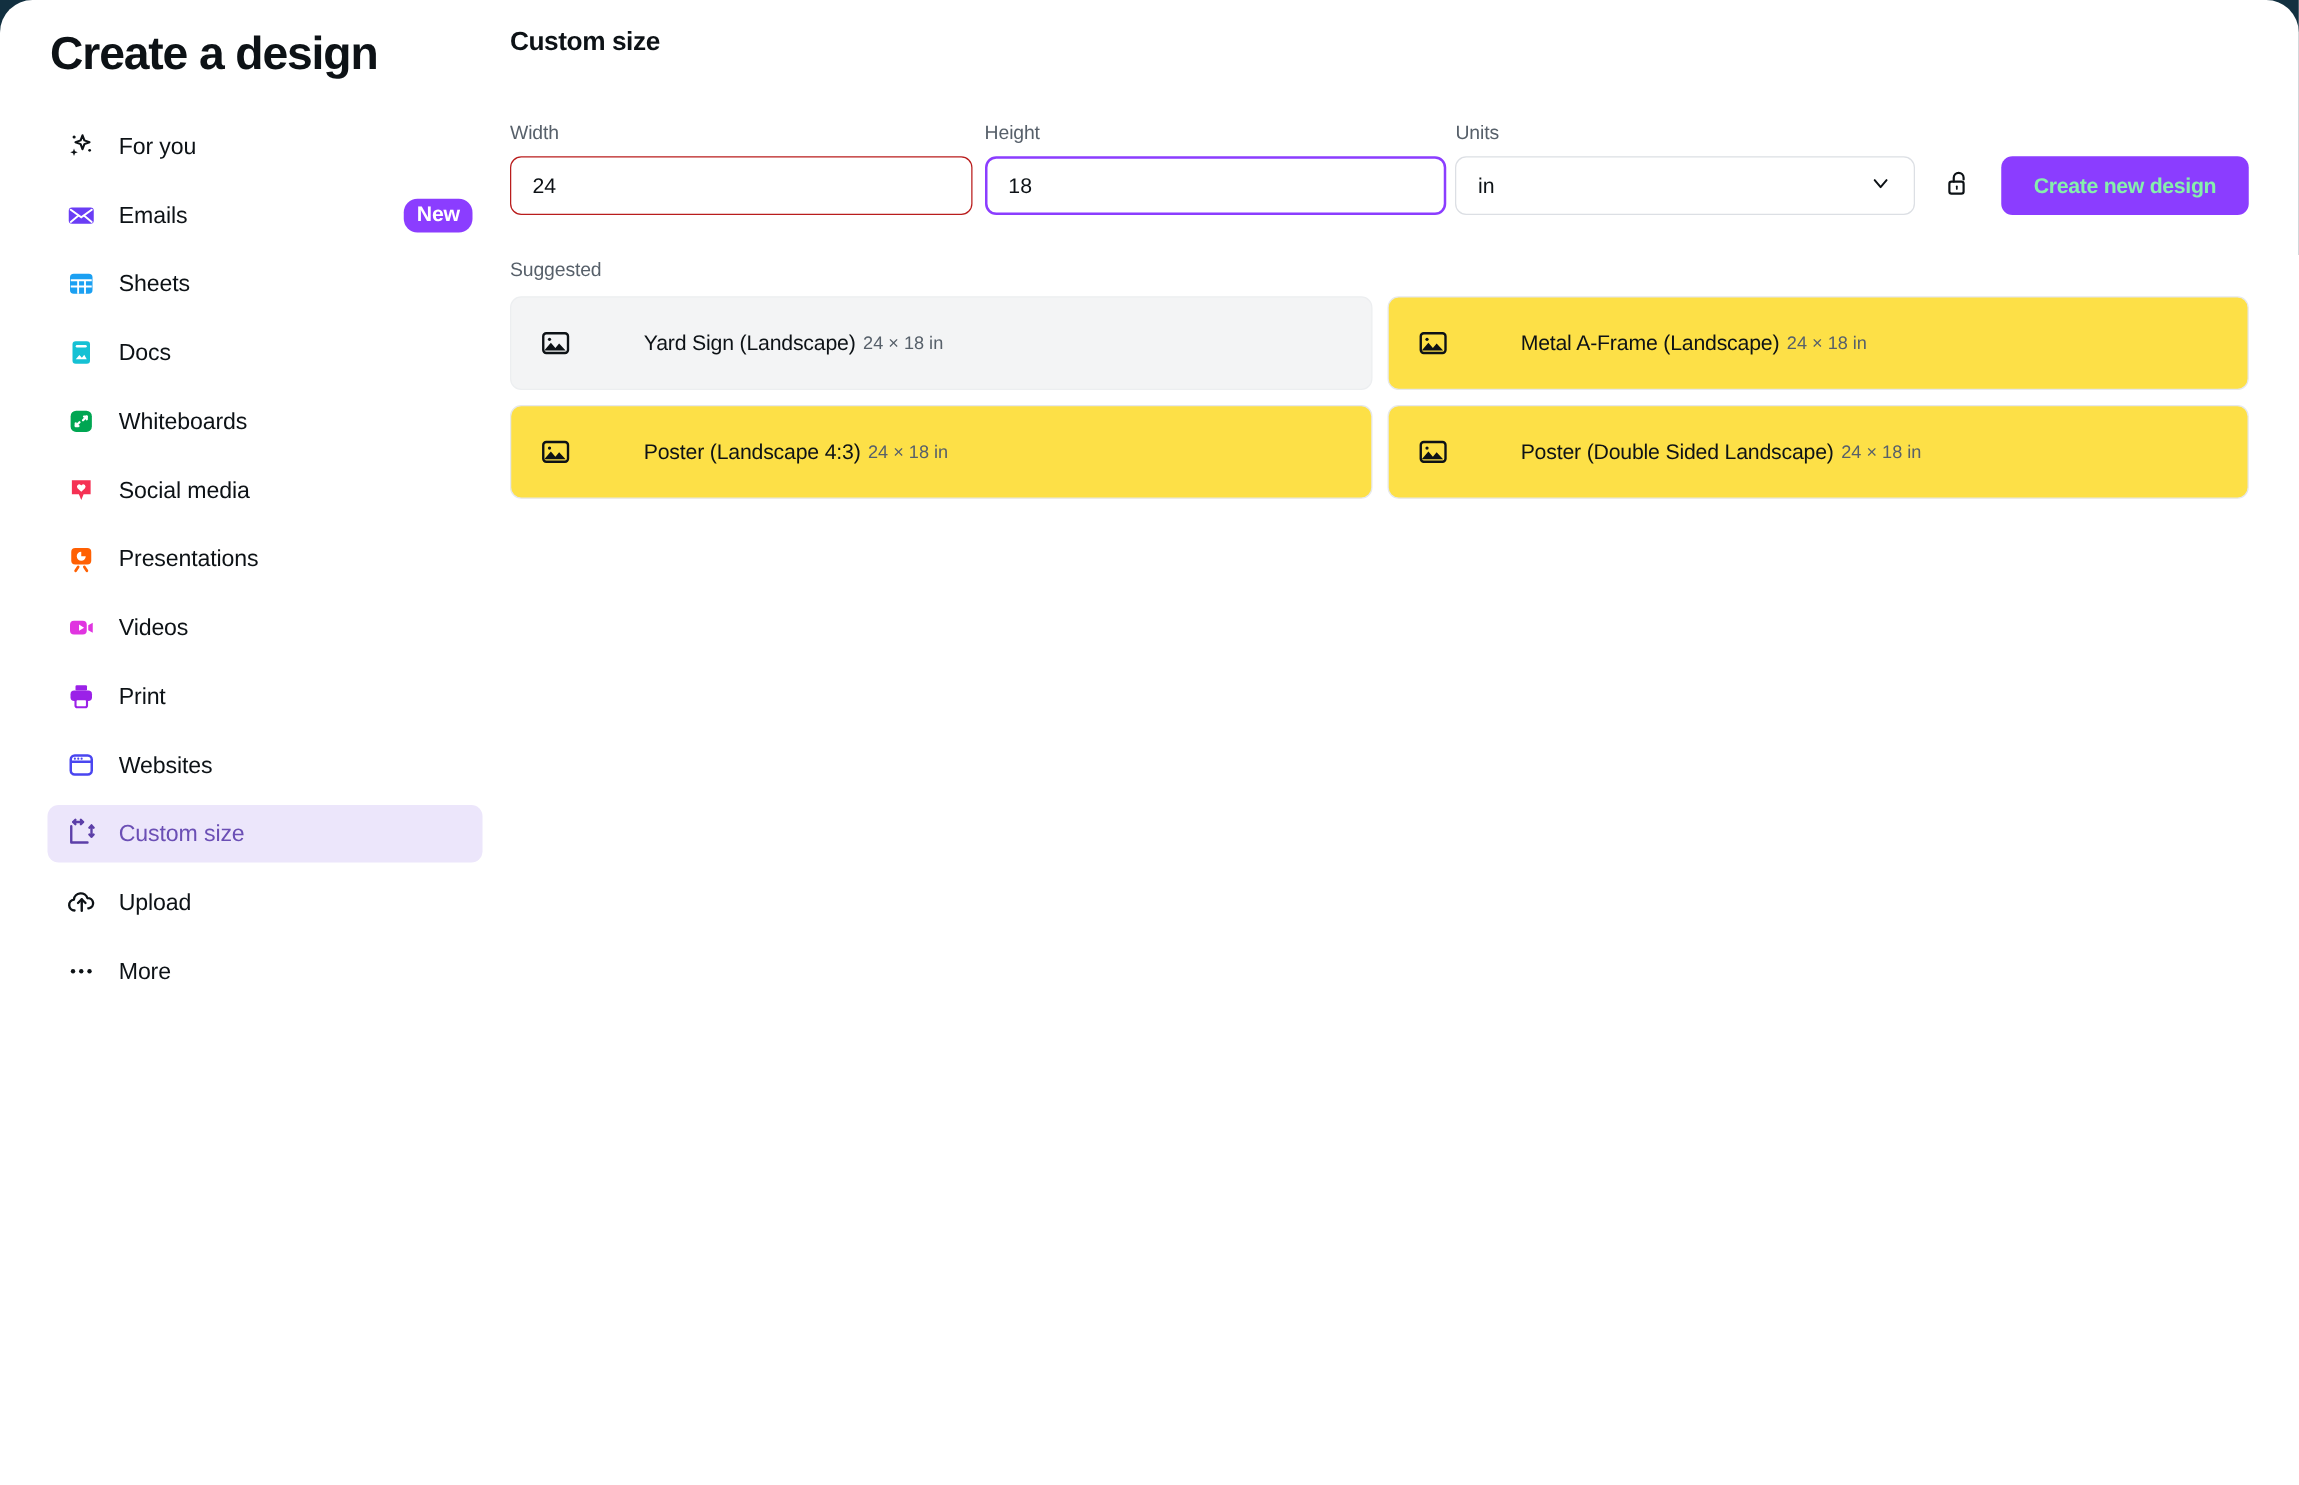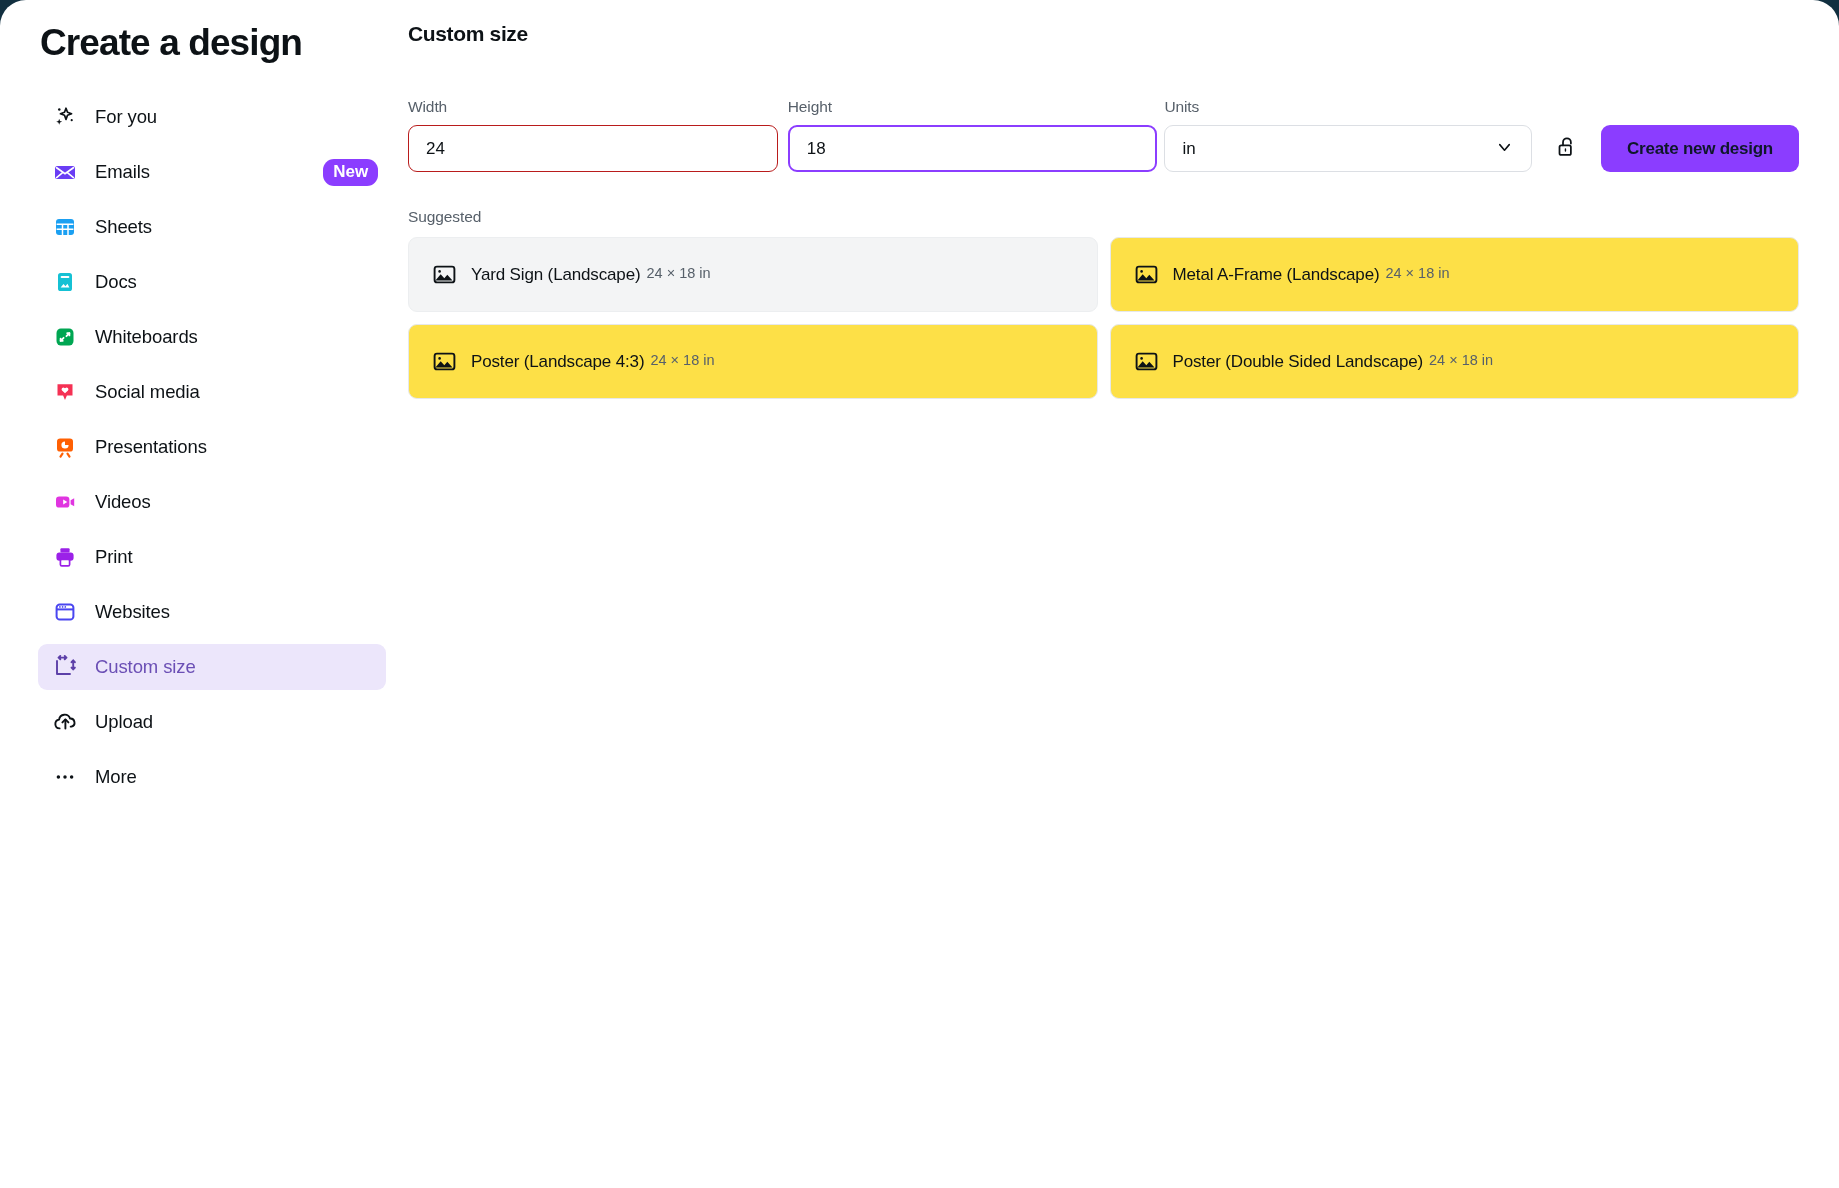--- a/index.html
+++ b/index.html
@@ -183,21 +183,21 @@
     cursor: pointer;
     background: none;
     border: none;
   }
 
   #create-btn {
     margin-left: 17px;
     height: 47px;
     padding: 0 26px;
     background: #8b3dff;
-    color: #0f172a;
+    color: #86efac;
     border: none;
     border-radius: 9px;
     font-size: 17px;
     font-weight: 700;
     letter-spacing: -0.25px;
     cursor: pointer;
     font-family: "Liberation Sans", sans-serif;
     white-space: nowrap;
   }
 
@@ -232,21 +232,21 @@
   .card-name {
     font-size: 17px;
     color: #0d1216;
     letter-spacing: -0.15px;
   }
   .card-dims {
     font-size: 14.5px;
     color: #57606a;
     margin-left: 6px;
   }
-  .card-text { display: flex; align-items: flex-start; }
+  .card-text { display: flex; align-items: center; margin-left: 44px; }
 </style>
 </head>
 <body>
 
 <div id="app-panel">
   <div id="layout">
 
     <aside id="sidebar">
       <h1 id="page-title">Create a design</h1>
       <ul id="nav-list">

